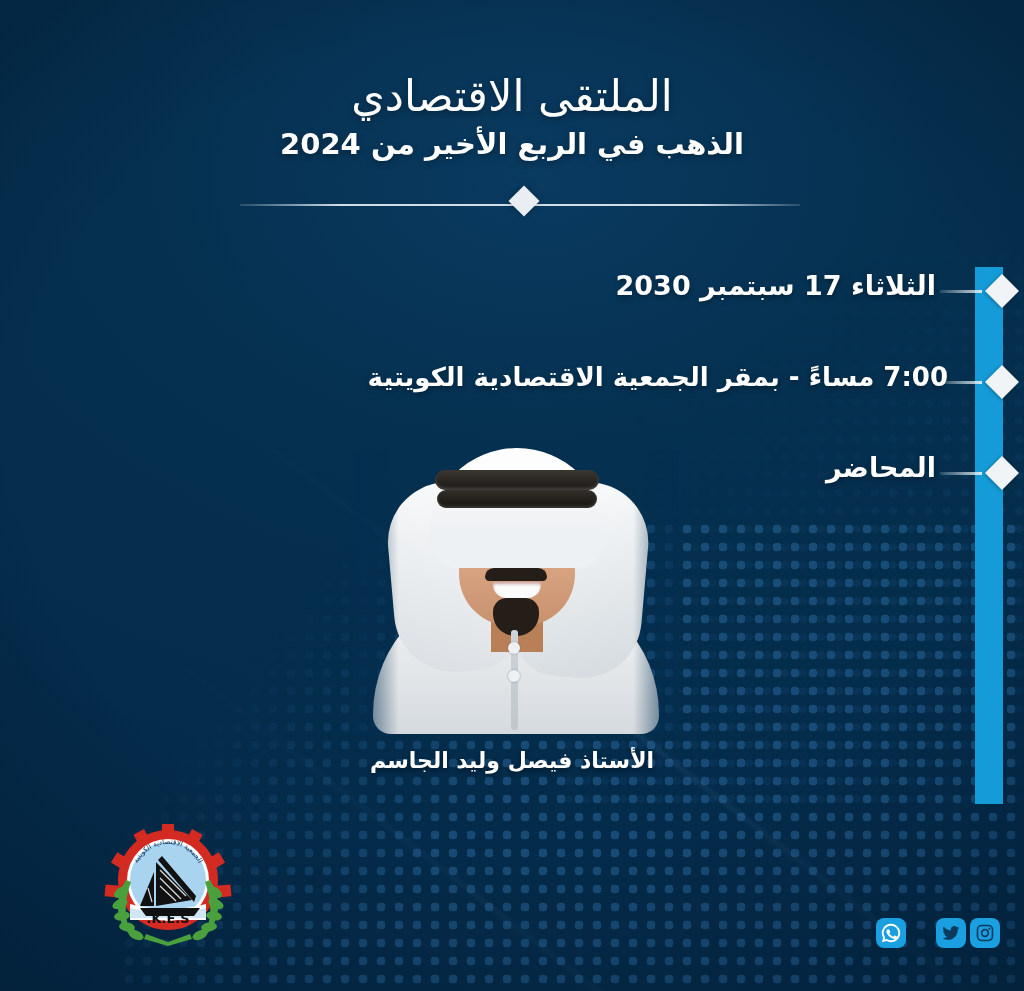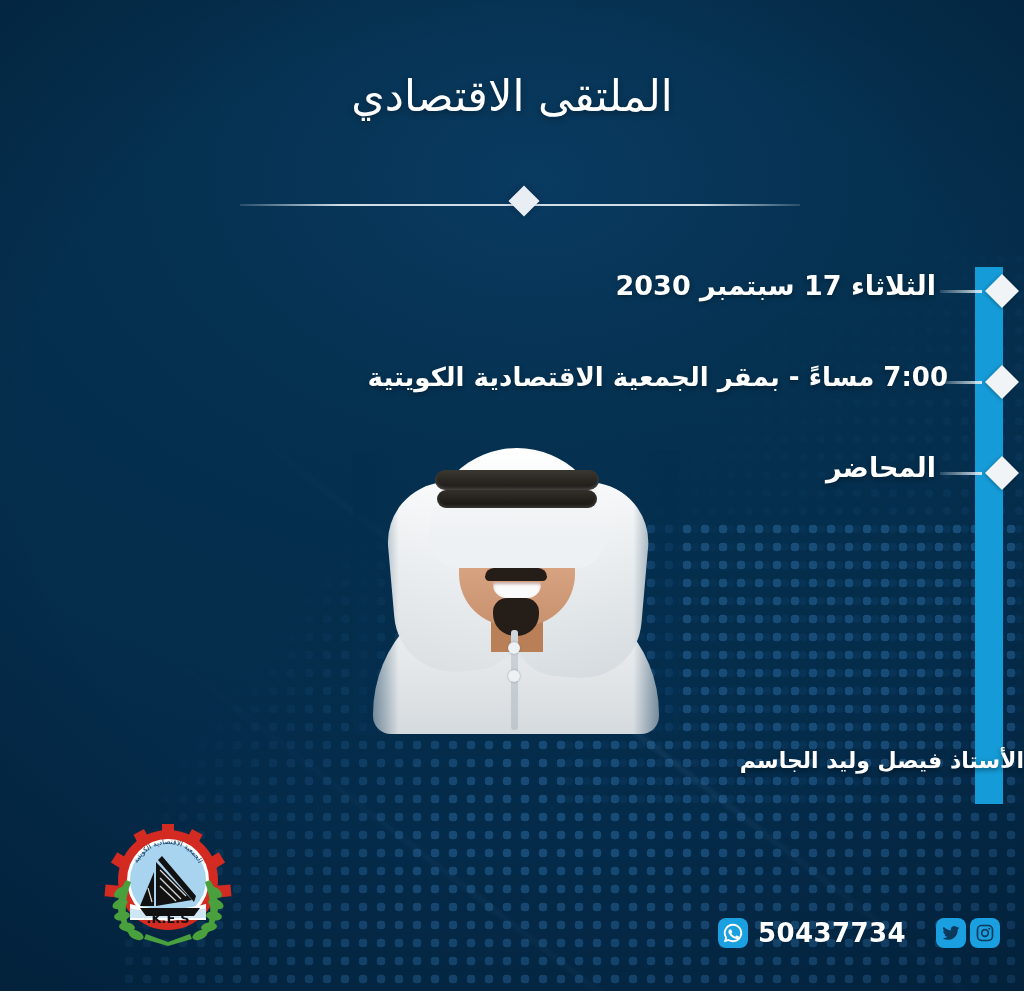--- a/index.html
+++ b/index.html
@@ -190,21 +190,21 @@
     background:linear-gradient(180deg,rgba(0,0,0,0),rgba(150,100,70,.28));
     border-radius:10px;
   }
   .p-neck{
     position:absolute;left:136px;top:186px;width:52px;height:32px;
     background:linear-gradient(180deg,#c0895f,#a97murl);background:#b98058;
   }
 
   
   .speaker-name{
-    position:absolute;left:0;right:0;top:748px;text-align:right;
+    position:absolute;left:0;right:0;top:748px;text-align:center;
     color:#ffffff;font-size:22px;font-weight:bold;
     text-shadow:0 2px 5px rgba(0,0,0,.45);
   }
   .speaker-role{
     position:absolute;left:0;right:0;top:786px;text-align:center;
     color:#ffffff;font-size:21px;font-weight:bold;
     text-shadow:0 2px 5px rgba(0,0,0,.45);
   }
 
   
@@ -233,20 +233,21 @@
 
   <div class="bg-base"></div>
   <div class="halftone2"></div>
   <div class="halftone"></div>
   <div class="streak"></div>
   <div class="streak2"></div>
   <div class="bg-vignette"></div>
 
   <div class="title-block">
     <div class="title-main">الملتقى الاقتصادي</div>
+    <div class="title-sub">الذهب في الربع الأخير من 2024</div>
   </div>
   <div class="divider"></div>
   <div class="divider-diamond"></div>
 
   <div class="accent-bar"></div>
 
   <div class="tl-row row1" style="left:0;right:0;top:291px;">
     <div class="tl-diamond" style="right:10px;top:-12px;"></div>
     <div class="tl-stem" style="right:42px;top:-1px;width:42px;"></div>
     <div class="tl-text">الثلاثاء   17 سبتمبر 2030</div>
@@ -363,21 +364,20 @@
 
   <div class="contact">
     <div class="contact-inner">
 
       <div class="c-group">
         <span class="icon-sq">
           <svg viewBox="0 0 24 24" width="22" height="22" fill="#ffffff" aria-hidden="true">
             <path d="M12 2a10 10 0 0 0-8.6 15.1L2 22l5.1-1.3A10 10 0 1 0 12 2zm0 2a8 8 0 0 1 0 16 8 8 0 0 1-4.2-1.2l-.3-.2-2.5.6.6-2.4-.2-.3A8 8 0 0 1 12 4zm-3.2 4c-.2 0-.5 0-.8.4-.3.3-1 1-1 2.3s1 2.7 1.2 2.9c.1.2 2 3.1 4.9 4.2 2.4.9 2.9.7 3.4.7.5-.1 1.6-.7 1.9-1.3.2-.6.2-1.2.1-1.3l-.7-.4-1.7-.8c-.2-.1-.4-.1-.6.1l-.8 1c-.2.2-.3.2-.5.1-.3-.1-1.2-.4-2.3-1.4-.8-.7-1.4-1.6-1.6-1.9-.1-.3 0-.4.1-.5l.4-.5.3-.5c.1-.2 0-.4 0-.5l-.8-1.9c-.2-.5-.4-.4-.5-.5h-.4z"></path>
           </svg>
         </span>
-        <span class="c-text">50437734</span>
       </div>
 
       <div class="c-group">
         <span class="c-icons">
           <span class="icon-sq">
             <svg viewBox="0 0 24 24" width="20" height="20" fill="#0b3a5c" aria-hidden="true">
               <path d="M22 5.8c-.7.3-1.5.5-2.4.6.9-.5 1.5-1.3 1.8-2.3-.8.5-1.7.8-2.6 1a4.1 4.1 0 0 0-7 3.8A11.7 11.7 0 0 1 3.2 4.6a4.1 4.1 0 0 0 1.3 5.5c-.7 0-1.3-.2-1.9-.5a4.1 4.1 0 0 0 3.3 4 4.2 4.2 0 0 1-1.9.1 4.1 4.1 0 0 0 3.8 2.9A8.3 8.3 0 0 1 2 18.3a11.6 11.6 0 0 0 6.3 1.9c7.6 0 11.8-6.4 11.8-11.9v-.5c.8-.6 1.5-1.3 2-2z"></path>
             </svg>
           </span>
           <span class="icon-sq">

